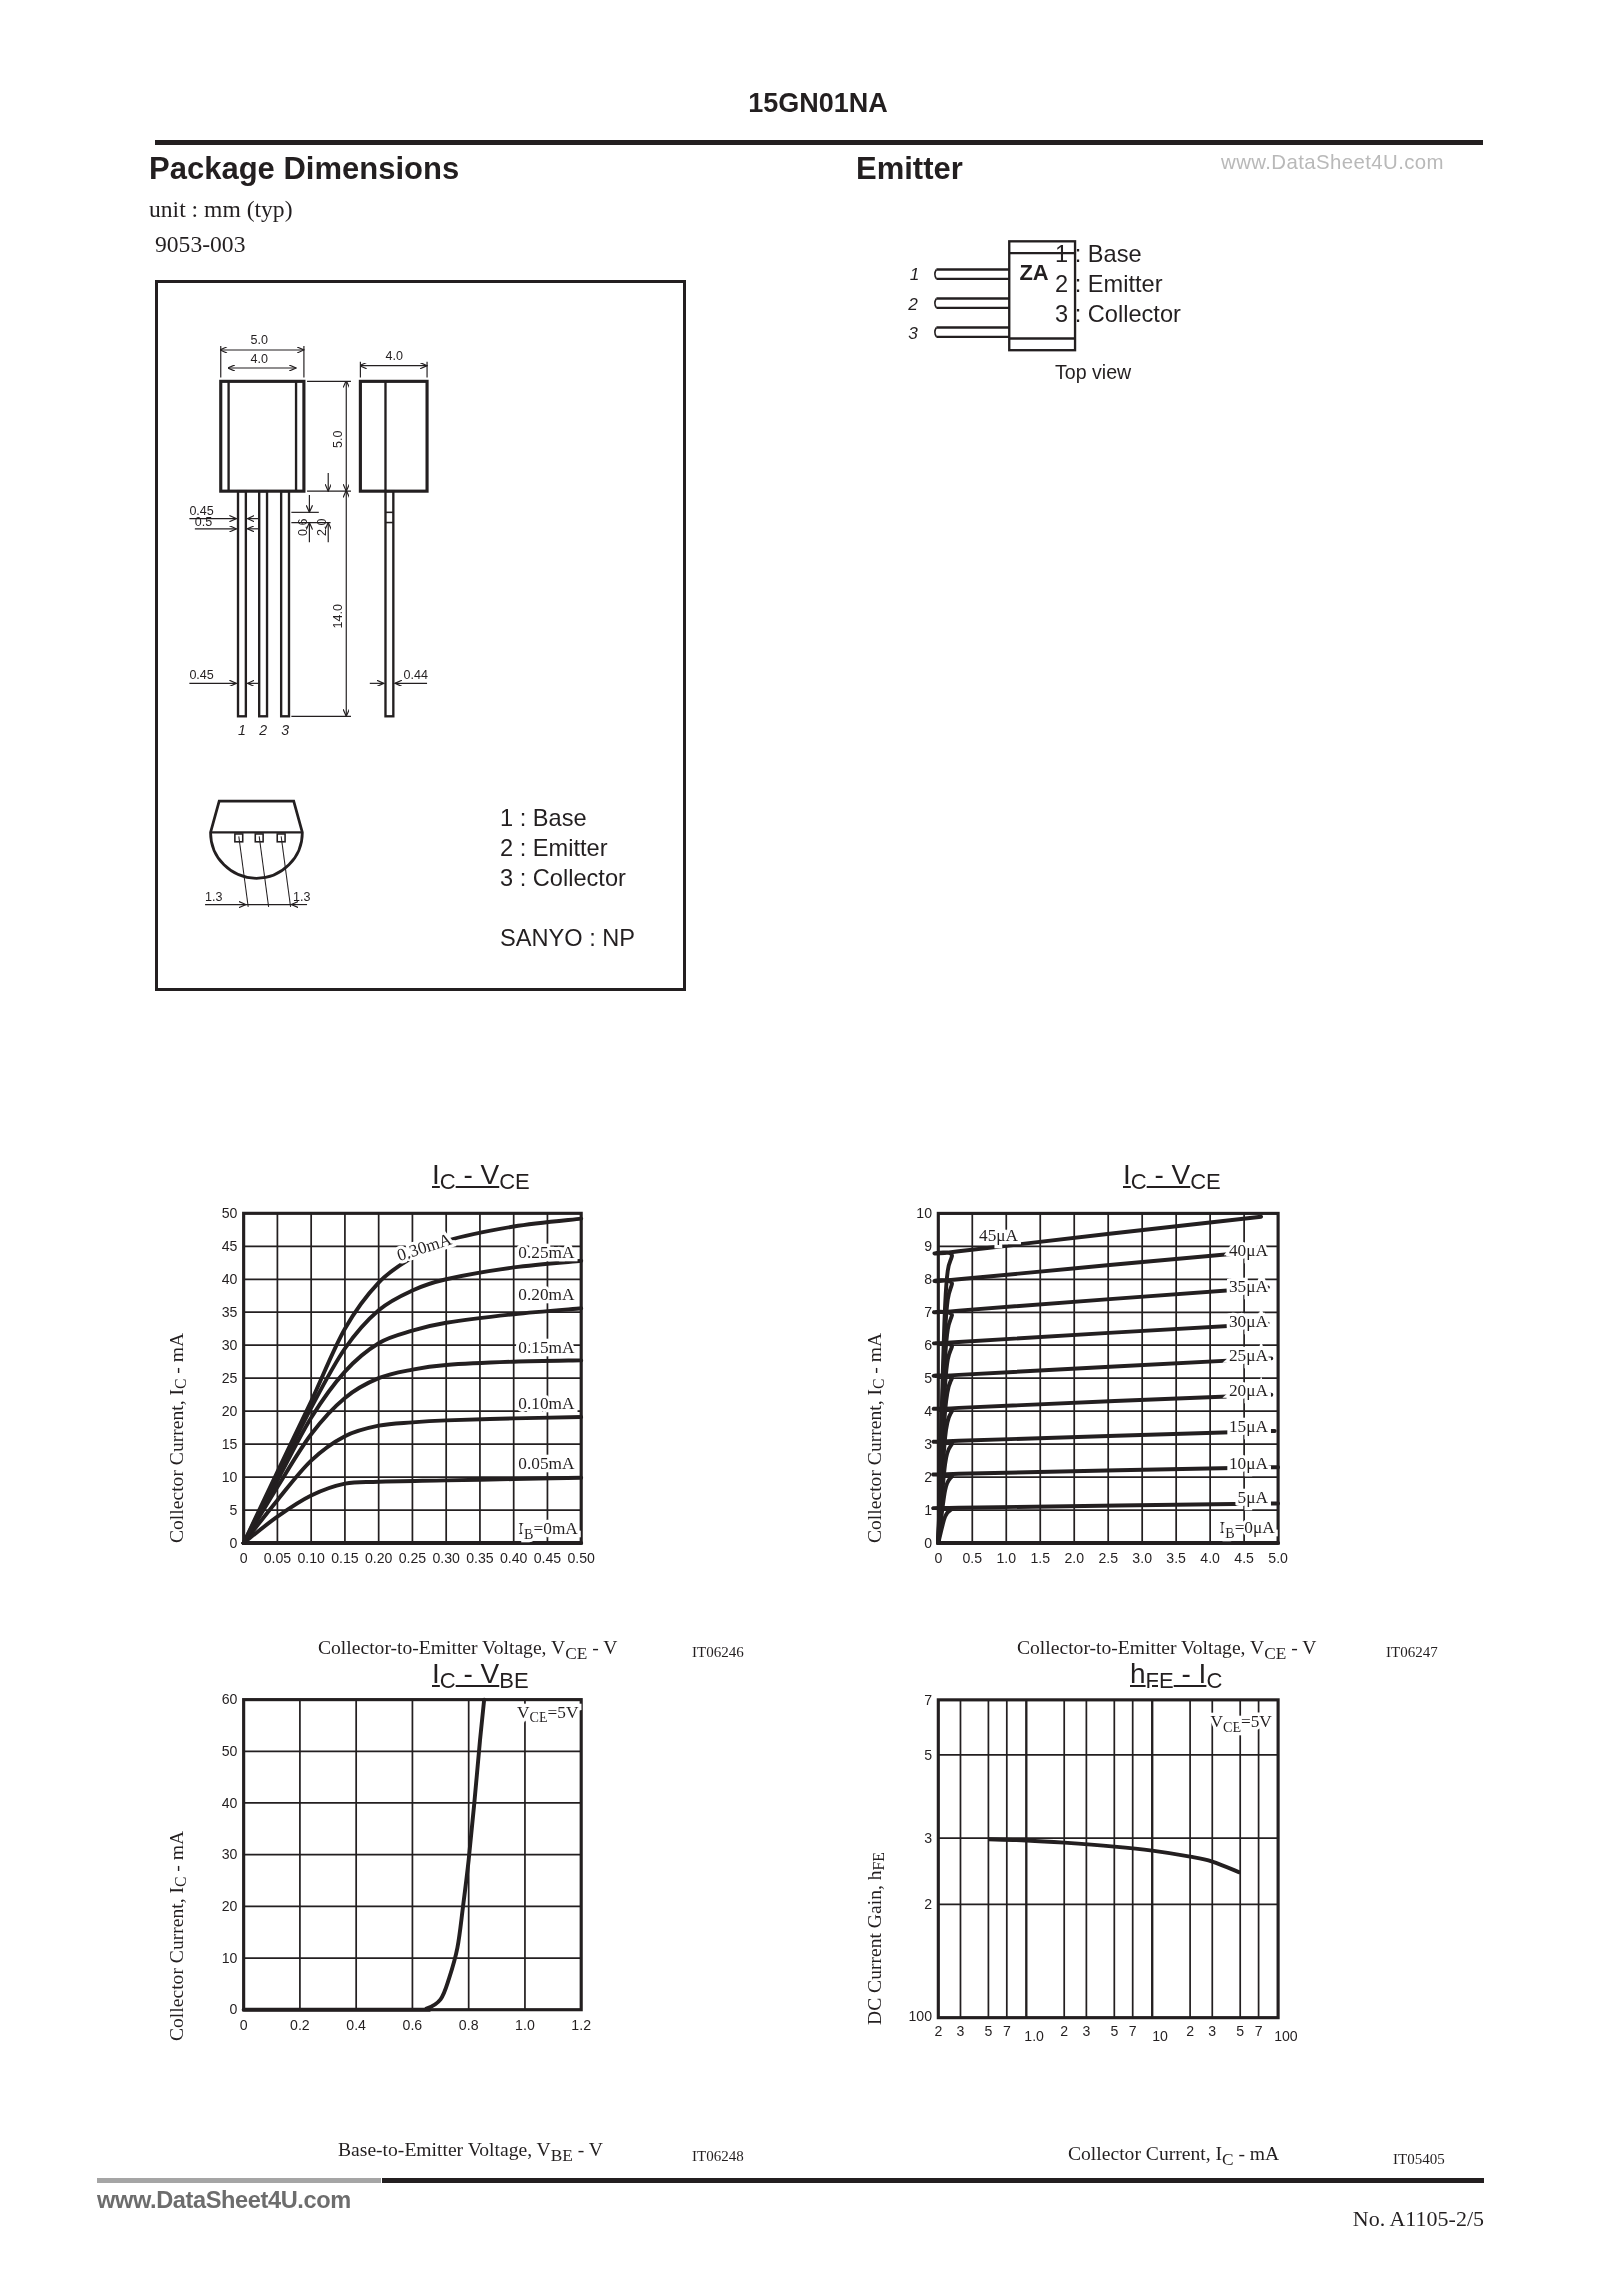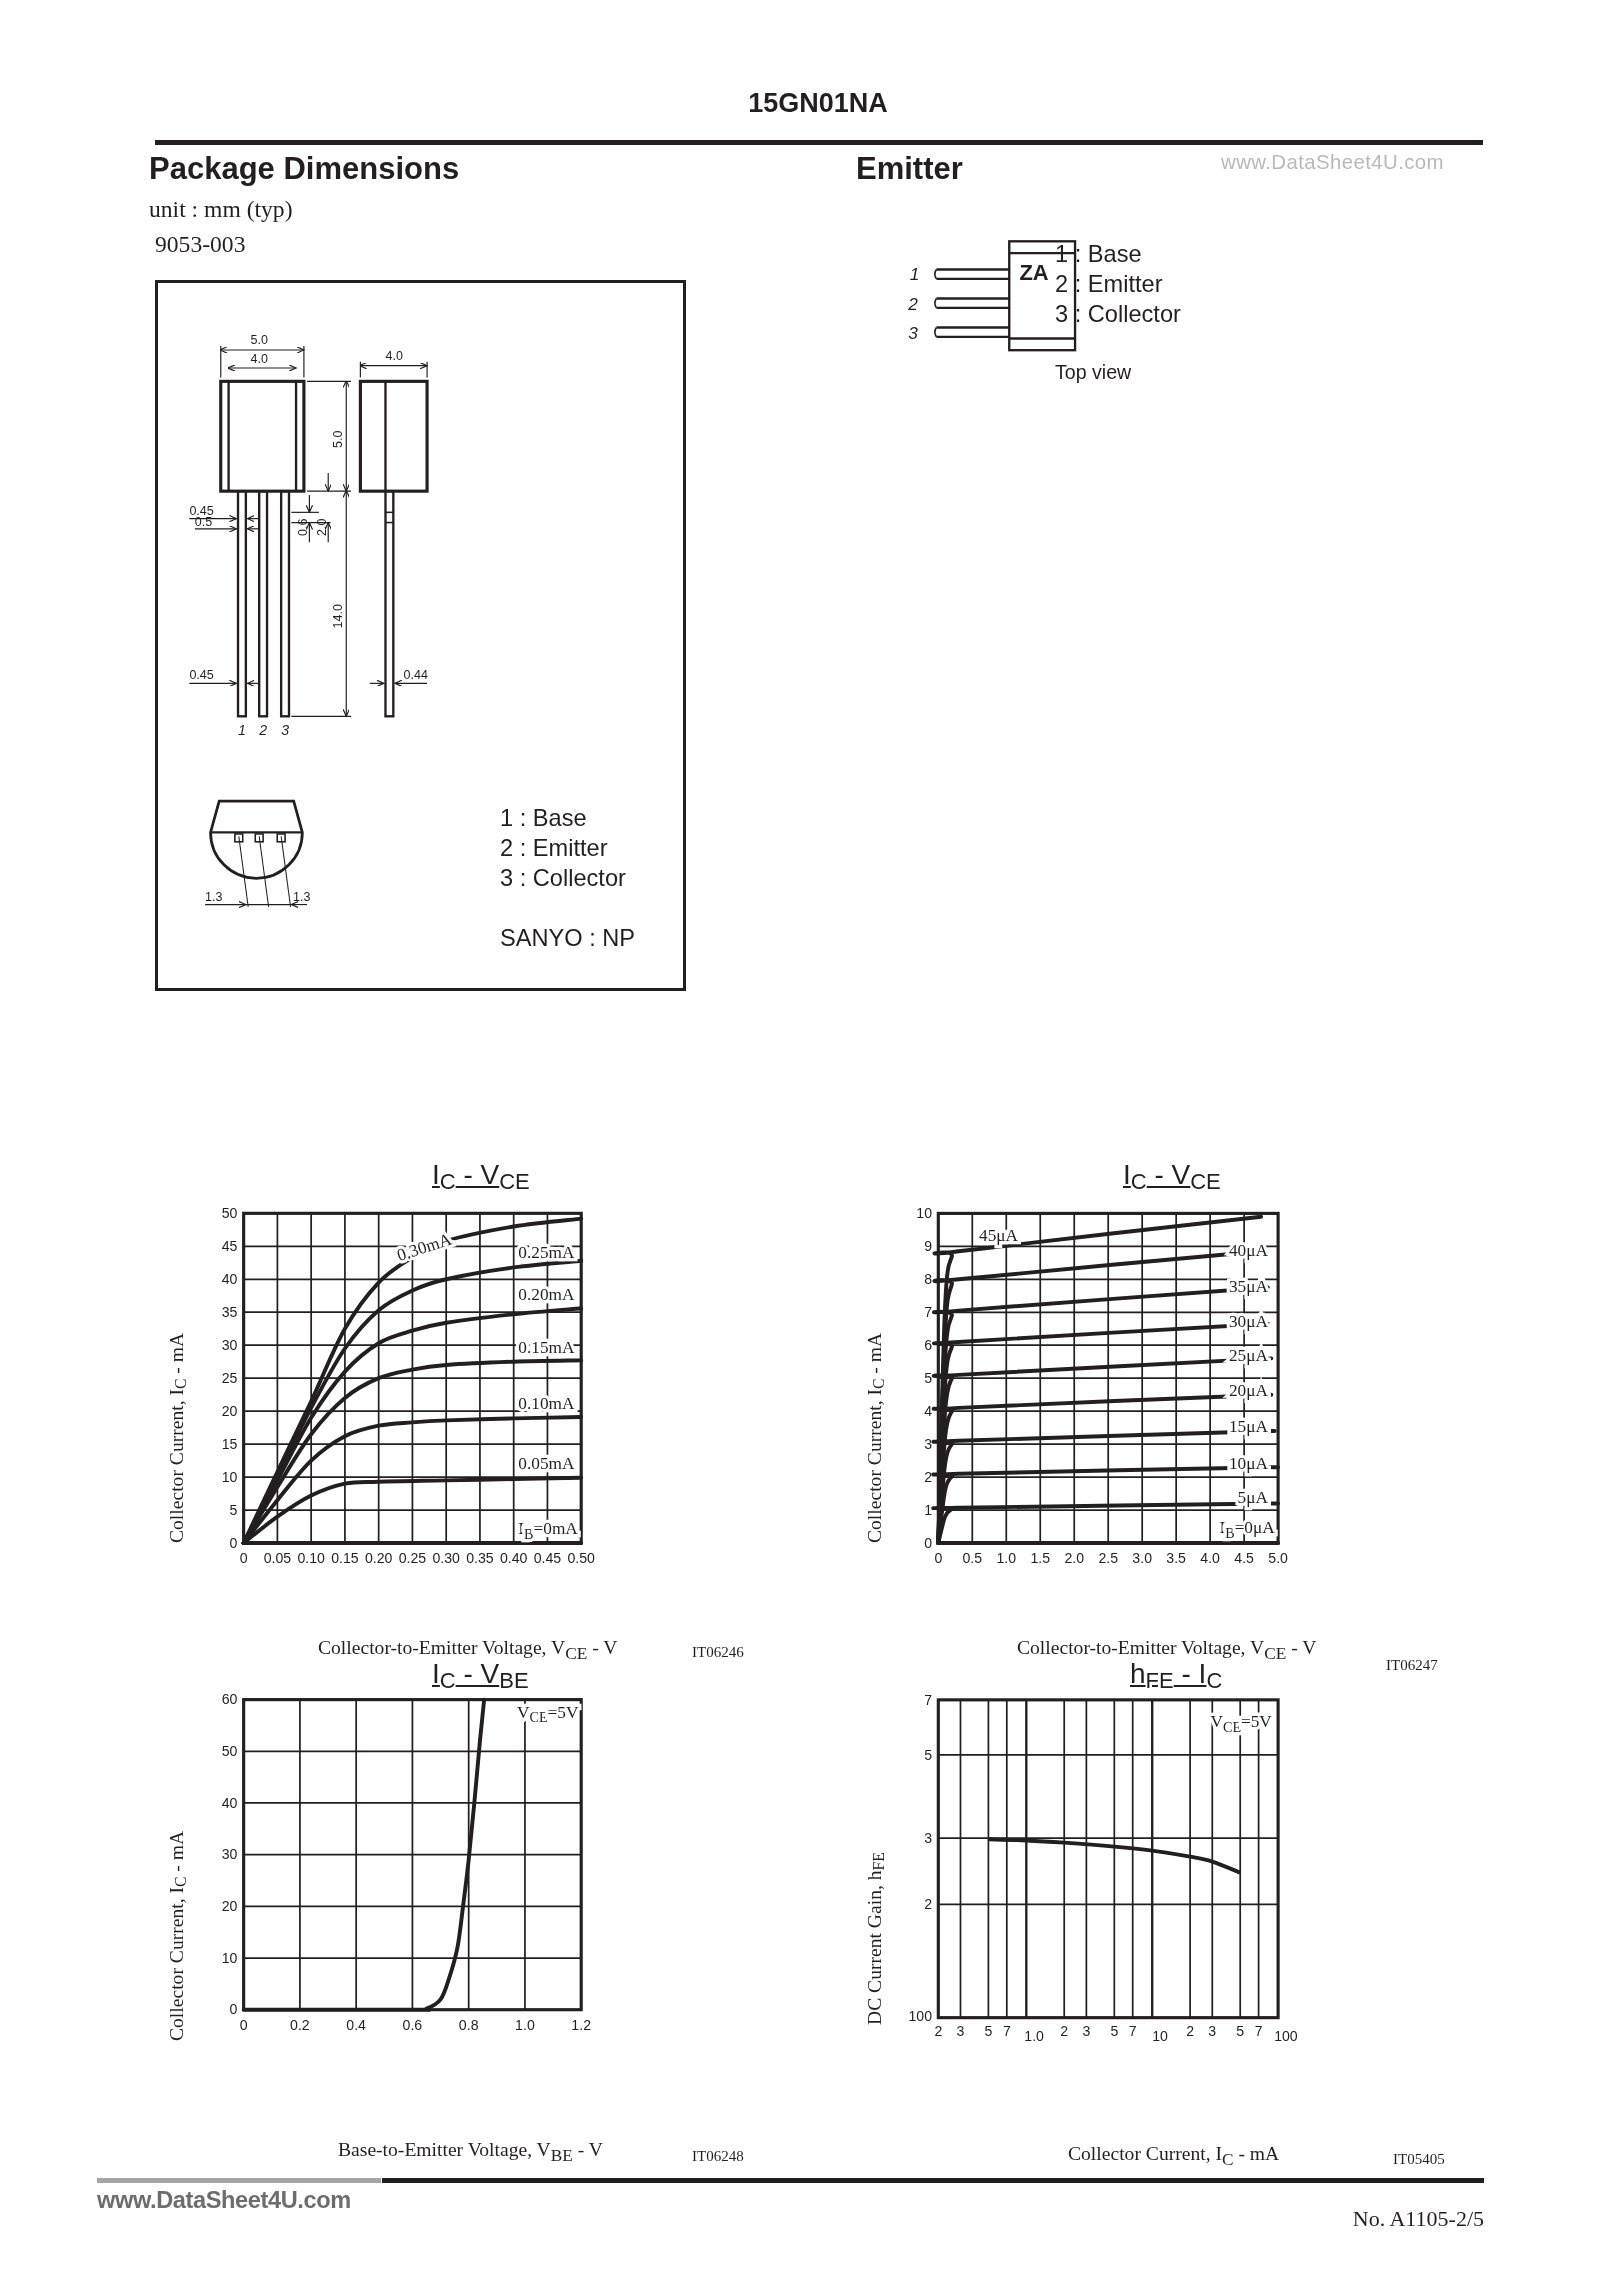--- a/index.html
+++ b/index.html
@@ -298,21 +298,21 @@
     <text x="465.01" y="145.39999999999998" font-size="22" font-family="Liberation Serif,serif" text-anchor="end" stroke="#fff" stroke-width="8" paint-order="stroke">35μA</text>
     <text x="465.01" y="189.5" font-size="22" font-family="Liberation Serif,serif" text-anchor="end" stroke="#fff" stroke-width="8" paint-order="stroke">30μA</text>
     <text x="465.01" y="233.59999999999997" font-size="22" font-family="Liberation Serif,serif" text-anchor="end" stroke="#fff" stroke-width="8" paint-order="stroke">25μA</text>
     <text x="465.01" y="277.7" font-size="22" font-family="Liberation Serif,serif" text-anchor="end" stroke="#fff" stroke-width="8" paint-order="stroke">20μA</text>
     <text x="465.01" y="323.9" font-size="22" font-family="Liberation Serif,serif" text-anchor="end" stroke="#fff" stroke-width="8" paint-order="stroke">15μA</text>
     <text x="465.01" y="370.1" font-size="22" font-family="Liberation Serif,serif" text-anchor="end" stroke="#fff" stroke-width="8" paint-order="stroke">10μA</text>
     <text x="465.01" y="414.2" font-size="22" font-family="Liberation Serif,serif" text-anchor="end" stroke="#fff" stroke-width="8" paint-order="stroke">5μA</text>
     <text x="473.67" y="452.4" font-size="22" font-family="Liberation Serif,serif" text-anchor="end" stroke="#fff" stroke-width="8" paint-order="stroke">I<tspan font-size="18" dy="6">B</tspan><tspan dy="-6">=0μA</tspan></text>
   </svg>
 <div class="xlabel" style="left:1017px;top:1637px;"><span>Collector-to-Emitter Voltage, V</span><sub>CE</sub><span> - V</span></div>
-<div class="it-code" style="left:1386px;top:1644px;margin-top:13px;">IT06247</div>
+<div class="it-code" style="left:1386px;top:1644px;">IT06247</div>
 
 <div class="chart-title" style="left:432px;top:1658px;"><span>I</span><sub>C</sub><span> - V</span><sub>BE</sub></div>
 <div class="ylabel" style="left:166px;top:2041px;"><span>Collector Current, I</span><sub>C</sub><span> - mA</span></div>
 <svg class="chart" id="chart3" style="left:212px;top:1680px;" width="550" height="471" viewBox="0 0 700 600">
     <g stroke="#231f20" fill="none">
       <line x1="111.66666666666667" y1="25" x2="111.66666666666667" y2="420" stroke-width="2.2"></line>
       <line x1="183.33333333333334" y1="25" x2="183.33333333333334" y2="420" stroke-width="2.2"></line>
       <line x1="255" y1="25" x2="255" y2="420" stroke-width="2.2"></line>
       <line x1="326.6666666666667" y1="25" x2="326.6666666666667" y2="420" stroke-width="2.2"></line>
       <line x1="398.3333333333333" y1="25" x2="398.3333333333333" y2="420" stroke-width="2.2"></line>

